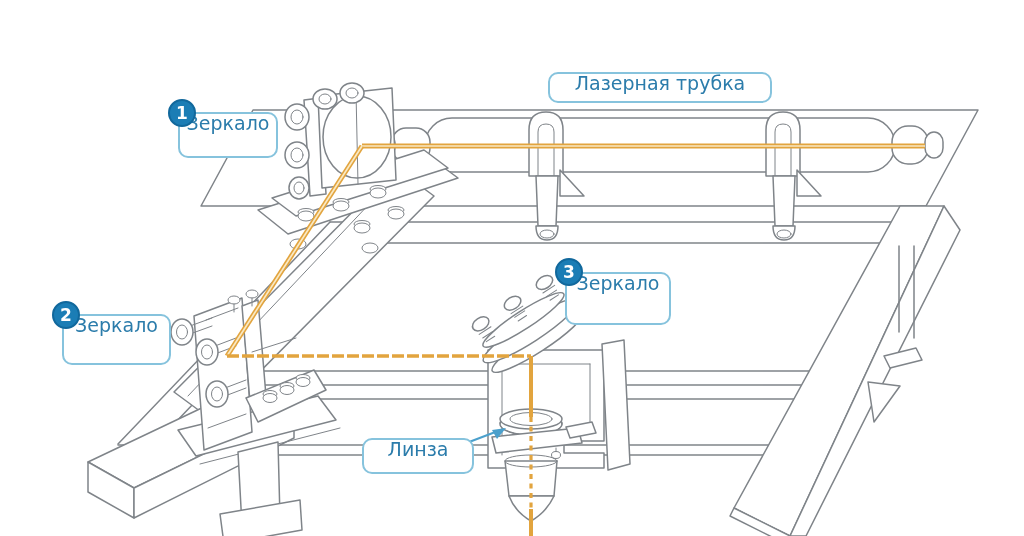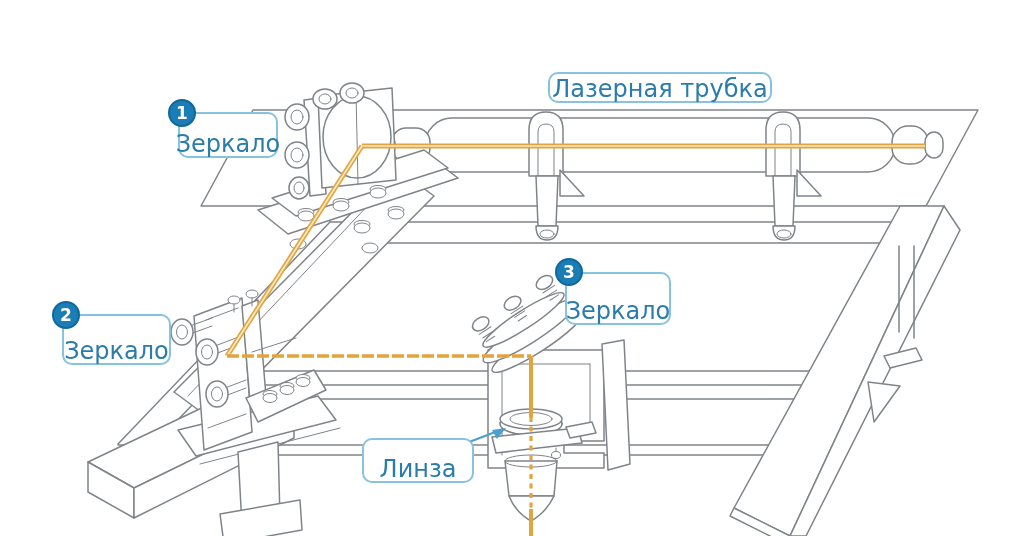--- a/index.html
+++ b/index.html
@@ -17,22 +17,22 @@
   .thin{stroke-width:1;}
   .beam-base{fill:none;stroke:var(--beam);stroke-width:5;}
   .beam-core{fill:none;stroke:var(--beam-highlight);stroke-width:1.7;}
   .beam-mid{fill:none;stroke:var(--beam);stroke-width:3.6;stroke-dasharray:12 3;}
   .beam-v{fill:none;stroke:var(--beam);stroke-width:4;}
   .beam-dash{fill:none;stroke:var(--beam);stroke-width:3.2;stroke-dasharray:5 4.5;}
   .arrow-ln{stroke:var(--arrow);stroke-width:2;fill:none;}
   .arrow-head{fill:var(--arrow);stroke:none;}
   .lbl{position:absolute;box-sizing:border-box;background:#fff;
        border:2px solid var(--label-border);border-radius:10px;
-       color:var(--label-text);display:flex;align-items:flex-end;justify-content:center;
-       font-size:24px;line-height:1;z-index:4;}
+       color:var(--label-text);display:flex;align-items:flex-start;justify-content:center;
+       font-size:19px;line-height:1;z-index:4;}
   .badge{position:absolute;box-sizing:border-box;width:28px;height:28px;border-radius:50%;
          background:var(--badge-bg);border:2px solid var(--badge-border);
          color:var(--badge-text);font-size:17px;font-weight:bold;
          display:flex;align-items:center;justify-content:center;z-index:5;}
 </style>
 </head>
 <body>
 
 <div class="stage">
 
@@ -233,17 +233,17 @@
   <span>2</span>
 </div>
 
 <div class="lbl" style="left:565px;top:272px;width:106px;height:53px;">
   <span>Зеркало</span>
 </div>
 <div class="badge" style="left:555px;top:258px;">
   <span>3</span>
 </div>
 
-<div class="lbl" style="left:362px;top:438px;width:112px;height:45px;">
+<div class="lbl" style="left:362px;top:438px;width:112px;height:36px;">
   <span>Линза</span>
 </div>
 
 </div>
 
 </body></html>

